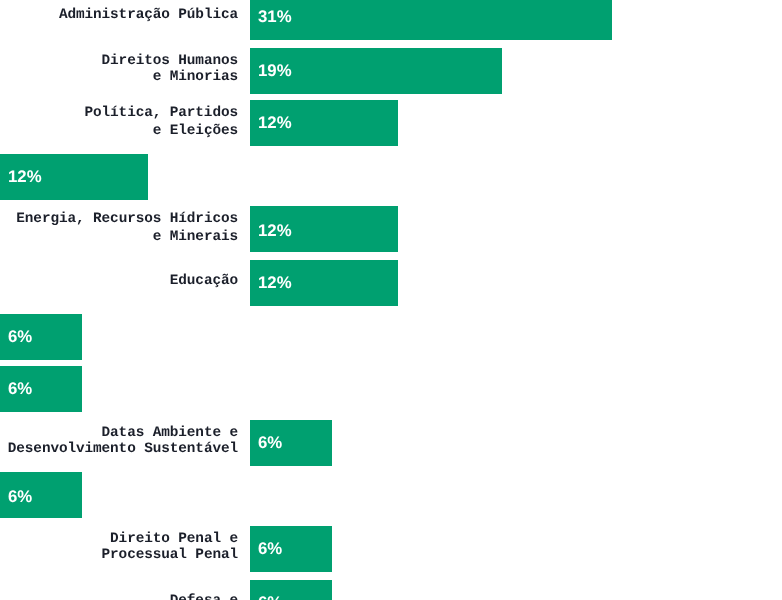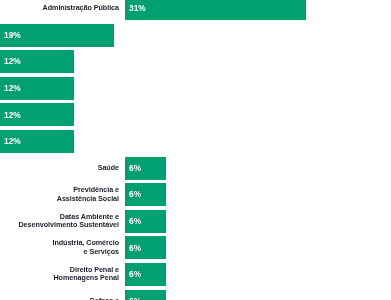--- a/index.html
+++ b/index.html
@@ -35,20 +35,21 @@
     flex: 0 0 125px;
     box-sizing: border-box;
     padding-right: 6px;
     text-align: right;
     font-size: 7.2px;
     line-height: 8.4px;
     font-weight: bold;
     color: #1b1f2a;
     letter-spacing: -0.05px;
     white-space: pre-line;
+    font-family: Liberation Mono, monospace;
   }
 
   .bar-wrap {
     flex: 1 1 auto;
     height: 23px;
     position: relative;
   }
 
   .bar {
     height: 23px;
@@ -75,101 +76,103 @@
   <div class="bar-row">
     <div class="row-label">Administração Pública</div>
     <div class="bar-wrap">
       <div class="bar" style="width:181px">
         <span class="bar-value">31%</span>
       </div>
     </div>
   </div>
 
   <div class="bar-row">
+    <div class="row-label">Direitos Humanos
+e Minorias</div>
     <div class="bar-wrap">
-      <div class="bar" style="width:114px">
+      <div class="bar" style="width:126px">
         <span class="bar-value">19%</span>
       </div>
     </div>
   </div>
 
   <div class="bar-row">
+    <div class="row-label">Política, Partidos
+e Eleições</div>
     <div class="bar-wrap">
       <div class="bar" style="width:74px">
         <span class="bar-value">12%</span>
       </div>
     </div>
   </div>
 
   <div class="bar-row">
     <div class="bar-wrap">
       <div class="bar" style="width:74px">
         <span class="bar-value">12%</span>
       </div>
     </div>
   </div>
 
   <div class="bar-row">
+    <div class="row-label">Energia, Recursos Hídricos
+e Minerais</div>
+    <div class="bar-wrap">
+      <div class="bar" style="width:74px">
+        <span class="bar-value">12%</span>
+      </div>
+    </div>
+  </div>
+
+  <div class="bar-row">
+    <div class="row-label">Educação</div>
     <div class="bar-wrap">
       <div class="bar" style="width:74px">
         <span class="bar-value">12%</span>
       </div>
     </div>
   </div>
 
   <div class="bar-row">
     <div class="bar-wrap">
-      <div class="bar" style="width:74px">
-        <span class="bar-value">12%</span>
-      </div>
-    </div>
-  </div>
-
-  <div class="bar-row">
-    <div class="row-label">Saúde</div>
-    <div class="bar-wrap">
       <div class="bar" style="width:41px">
         <span class="bar-value">6%</span>
       </div>
     </div>
   </div>
 
   <div class="bar-row">
-    <div class="row-label">Previdência e
-Assistência Social</div>
     <div class="bar-wrap">
       <div class="bar" style="width:41px">
         <span class="bar-value">6%</span>
       </div>
     </div>
   </div>
 
   <div class="bar-row">
     <div class="row-label">Datas Ambiente e
 Desenvolvimento Sustentável</div>
     <div class="bar-wrap">
       <div class="bar" style="width:41px">
         <span class="bar-value">6%</span>
       </div>
     </div>
   </div>
 
   <div class="bar-row">
-    <div class="row-label">Indústria, Comércio
-e Serviços</div>
     <div class="bar-wrap">
       <div class="bar" style="width:41px">
         <span class="bar-value">6%</span>
       </div>
     </div>
   </div>
 
   <div class="bar-row">
     <div class="row-label">Direito Penal e
-Homenagens Penal</div>
+Processual Penal</div>
     <div class="bar-wrap">
       <div class="bar" style="width:41px">
         <span class="bar-value">6%</span>
       </div>
     </div>
   </div>
 
   <div class="bar-row">
     <div class="row-label">Defesa e</div>
     <div class="bar-wrap">

